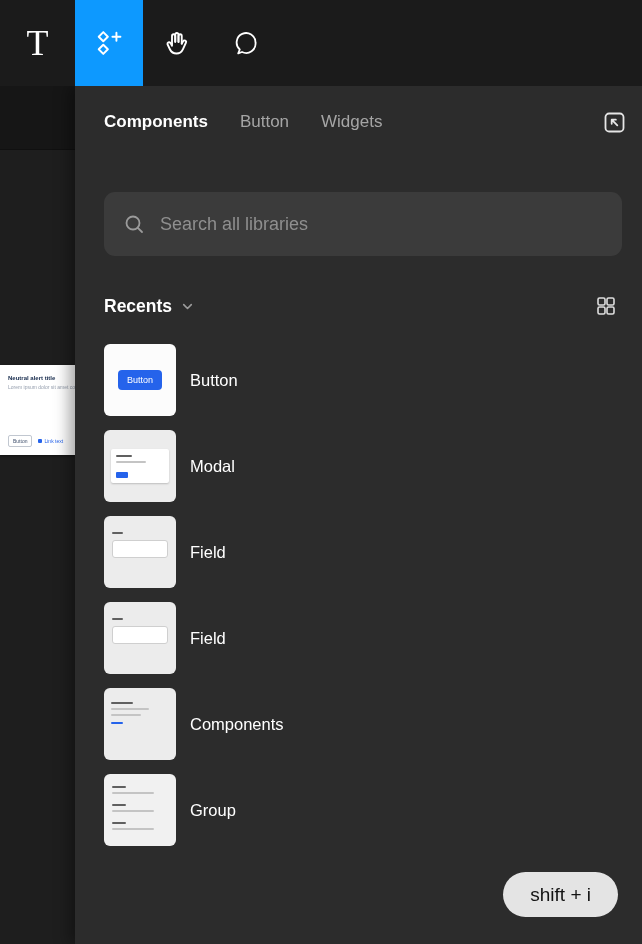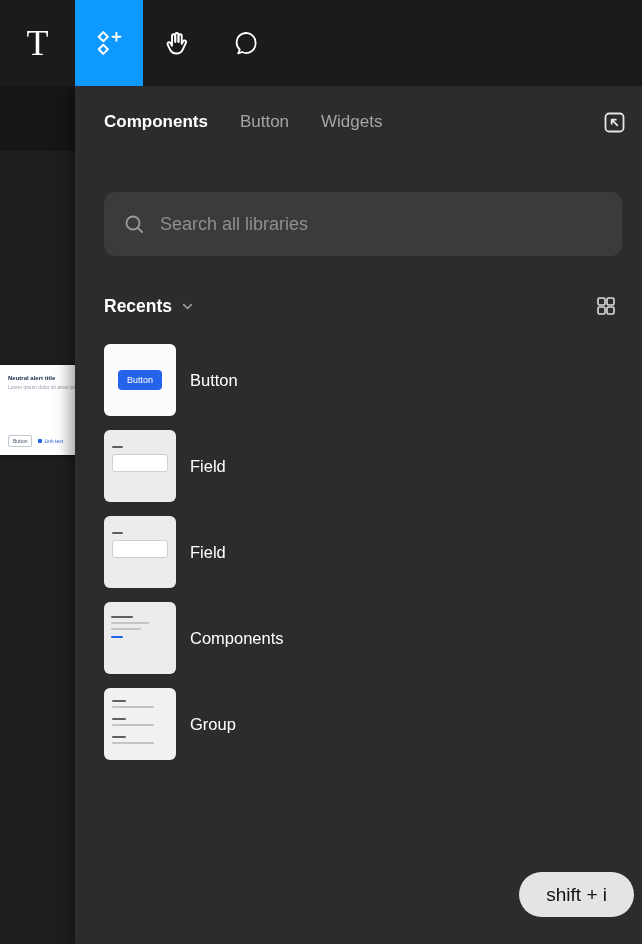--- a/index.html
+++ b/index.html
@@ -59,21 +59,21 @@
   .mcard .ml2 { position:absolute; left:5px; top:12px; width:30px; height:2px; background:#c4c4c4; border-radius:1px; }
   .mcard .mbtn { position:absolute; left:5px; bottom:5px; width:12px; height:6px; background:#2563eb; border-radius:1px; }
 
   .t-field .flabel { position:absolute; left:8px; top:16px; width:11px; height:2px; background:#606060; border-radius:1px; }
   .t-field .finput { position:absolute; left:8px; right:8px; top:24px; height:18px; background:#ffffff; border:1px solid #cfcfcf; border-radius:3px; }
 
   .t-group { background:#f1f1f1; }
 
   .t-radio .dot { position:absolute; width:6px; height:6px; border:1px solid #9a9a9a; border-radius:50%; background:#ffffff; }
 
-  .pill { position:absolute; right:8px; bottom:27px; height:45px; padding:0 27px; background:#e4e4e4; border-radius:24px; display:flex; align-items:center; font-size:19px; color:#141414; z-index:20; }
+  .pill { position:absolute; right:24px; bottom:27px; height:45px; padding:0 27px; background:#e4e4e4; border-radius:24px; display:flex; align-items:center; font-size:19px; color:#141414; z-index:20; }
 
   svg { display:block; }
 </style>
 </head>
 <body>
 
 <div class="app">
 
   <div class="toolbar">
     <button class="tool first">
@@ -168,20 +168,30 @@
 
     <div class="items">
 
       <div class="item">
         <div class="thumb t-button">
           <span class="mini-btn">Button</span>
         </div>
         <span class="item-label">Button</span>
       </div>
 
+      <div class="item">
+        <div class="thumb t-modal">
+          <div class="mcard">
+              <span class="ml1"></span>
+              <span class="ml2"></span>
+              <span class="mbtn"></span>
+            </div>
+        </div>
+        <span class="item-label">Modal</span>
+      </div>
 
       <div class="item">
         <div class="thumb t-field">
           <span class="flabel"></span>
             <span class="finput"></span>
         </div>
         <span class="item-label">Field</span>
       </div>
 
       <div class="item">

